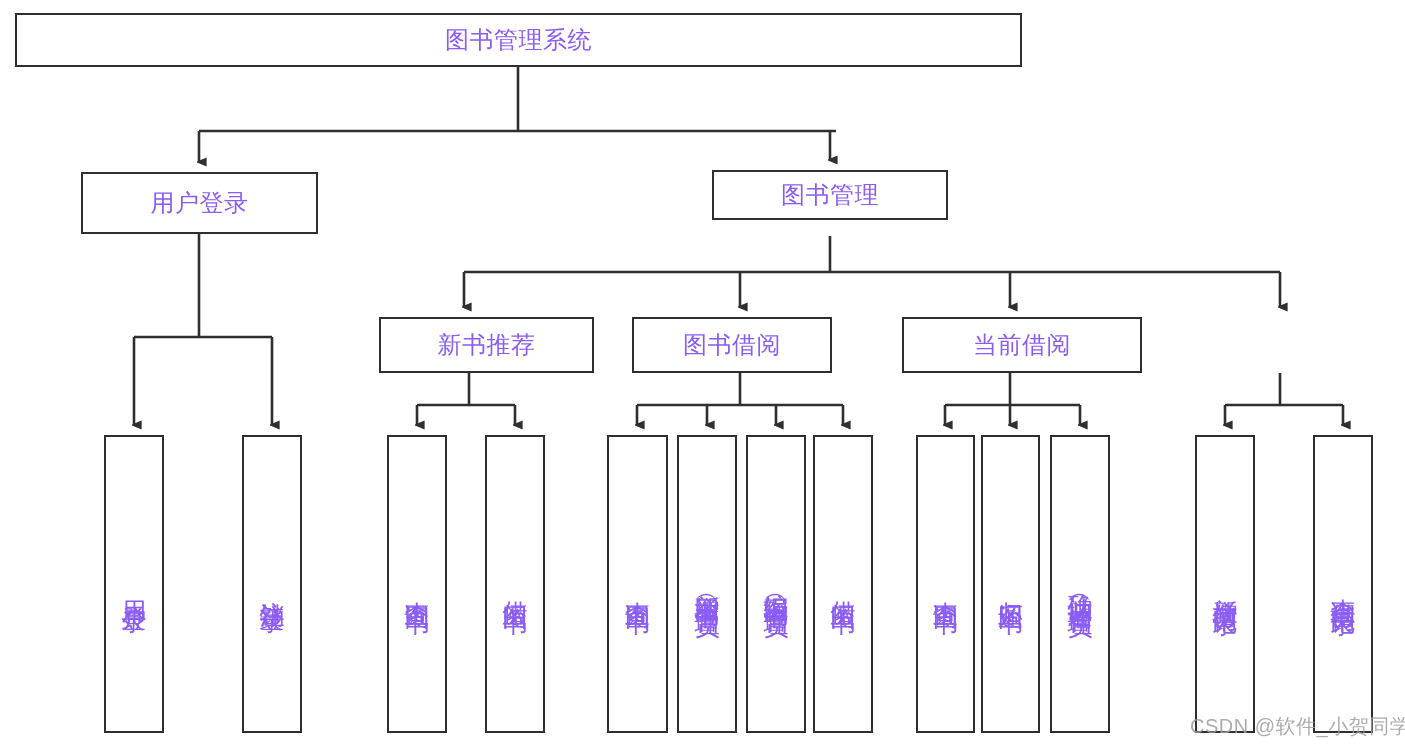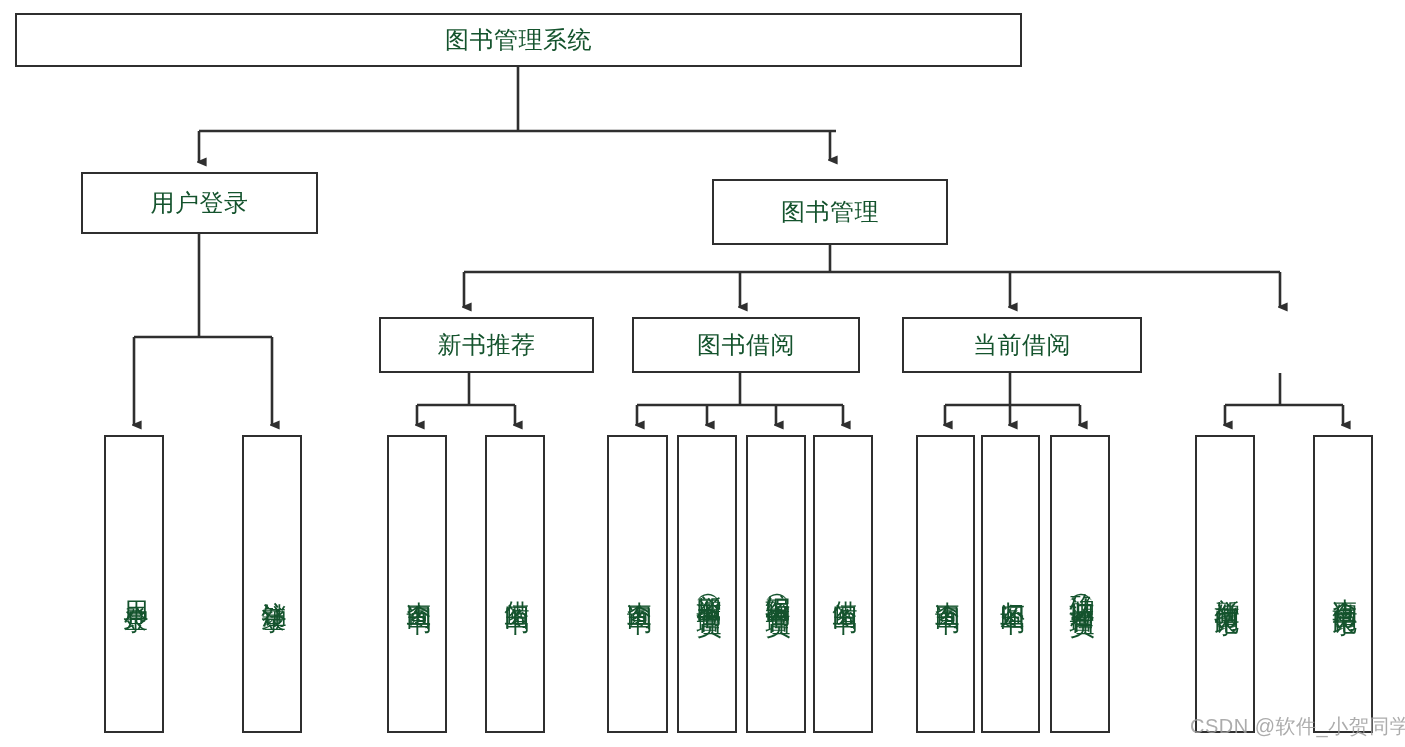--- a/index.html
+++ b/index.html
@@ -26,22 +26,21 @@
     pointer-events: none;
   }
   .node {
     position: absolute;
     box-sizing: border-box;
     border: 2.5px solid #2f2f2f;
     background: #ffffff;
     display: flex;
     align-items: center;
     justify-content: center;
-    color: #14532d;
-    font-family: Liberation Mono, monospace;
+    color: #8b5cf6;
   }
   .node.horiz {
     font-size: 24px;
     letter-spacing: 0.5px;
   }
   .node.vert {
     writing-mode: vertical-rl;
     text-orientation: upright;
     font-size: 25px;
     letter-spacing: 3px;
@@ -117,28 +116,28 @@
     </g>
   </svg>
 
   <div class="node horiz" style="left:15px; top:13px; width:1007px; height:54px;">
     <span>图书管理系统</span>
   </div>
 
   <div class="node horiz" style="left:81px; top:172px; width:237px; height:62px;">
     <span>用户登录</span>
   </div>
-  <div class="node horiz" style="left:712px; top:170px; width:236px; height:66px;margin-top:9px;">
+  <div class="node horiz" style="left:712px; top:170px; width:236px; height:50px;">
     <span>图书管理</span>
   </div>
 
   <div class="node horiz" style="left:379px; top:317px; width:215px; height:56px;">
     <span>新书推荐</span>
   </div>
-  <div class="node horiz" style="left:632px; top:317px; width:228px; height:56px;">
+  <div class="node horiz" style="left:632px; top:317px; width:200px; height:56px;">
     <span>图书借阅</span>
   </div>
   <div class="node horiz" style="left:902px; top:317px; width:240px; height:56px;">
     <span>当前借阅</span>
   </div>
 
   <div class="node vert" style="left:104px; top:435px; width:60px; height:298px;">
     <span class="vtext">用户登录</span>
   </div>
   <div class="node vert" style="left:242px; top:435px; width:60px; height:298px;">

